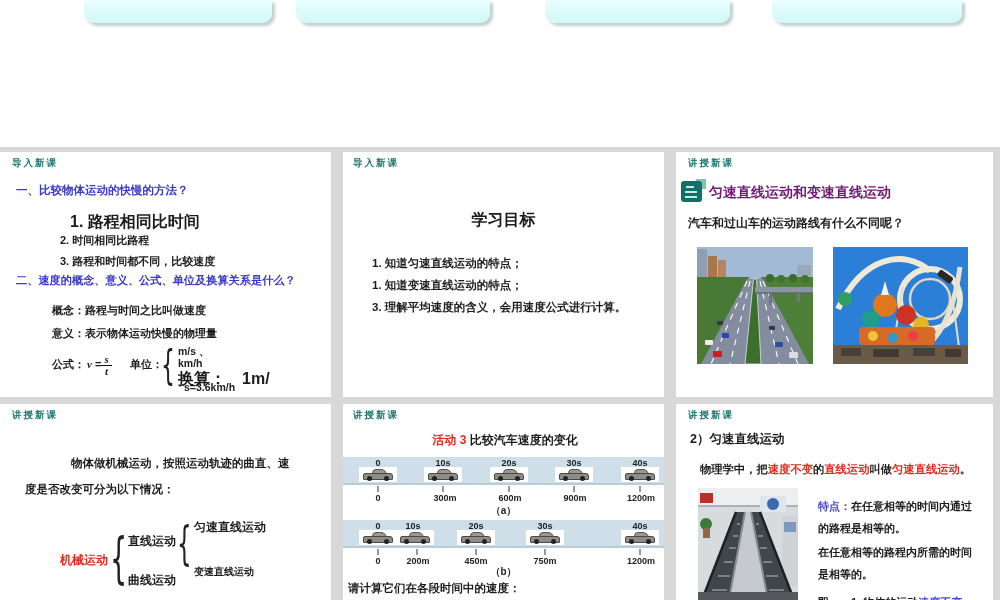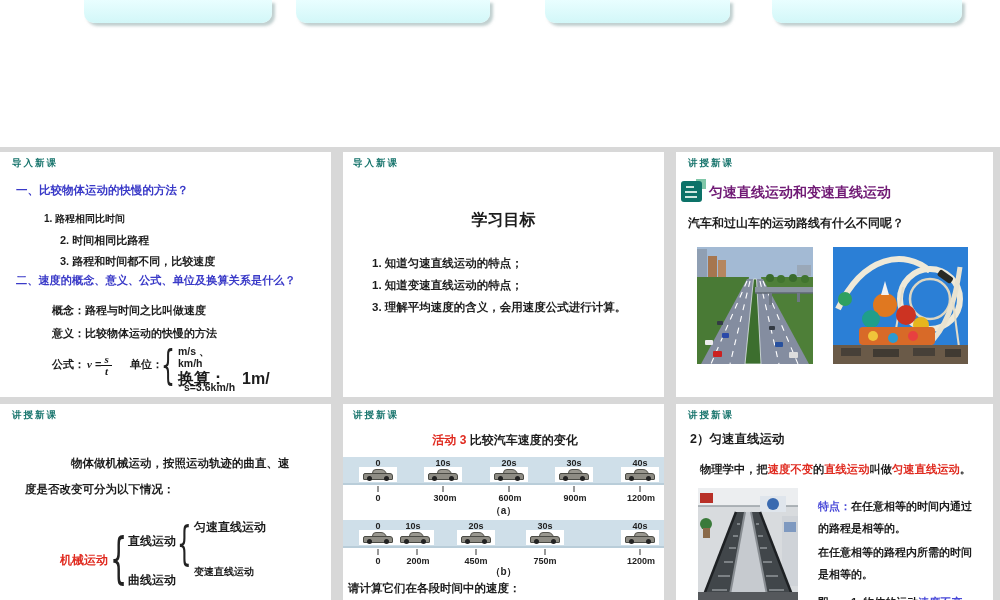--- a/index.html
+++ b/index.html
@@ -37,26 +37,26 @@
 <div class="panel" style="left:0;top:0;width:1000px;height:147px">
   <div class="cyanbox" style="left:84px;width:188px"></div>
   <div class="cyanbox" style="left:296px;width:194px"></div>
   <div class="cyanbox" style="left:545px;width:185px"></div>
   <div class="cyanbox" style="left:772px;width:190px"></div>
 </div>
 
 <div class="panel" style="left:0;top:152px;width:331px;height:245px">
   <div class="hdr">导入新课</div>
   <div class="t blue" style="left:16px;top:31px;font-size:11.5px">一、比较物体运动的快慢的方法？</div>
-  <div class="t" style="left:44px;top:60px;font-size:10px">1. 路程相同比时间</div>
+  <div class="t" style="left:70px;top:60px;font-size:16px">1. 路程相同比时间</div>
   <div class="t" style="left:60px;top:81px;font-size:11px">2. 时间相同比路程</div>
   <div class="t" style="left:60px;top:102px;font-size:11px">3. 路程和时间都不同，比较速度</div>
   <div class="t blue" style="left:16px;top:121px;font-size:11.2px">二、速度的概念、意义、公式、单位及换算关系是什么？</div>
   <div class="t" style="left:52px;top:151px;font-size:11px">概念：路程与时间之比叫做速度</div>
-  <div class="t" style="left:52px;top:174px;font-size:11px">意义：比较物体运动的快慢的方法</div>
+  <div class="t" style="left:52px;top:174px;font-size:11px">意义：表示物体运动快慢的物理量</div>
   <div class="t" style="left:52px;top:205px;font-size:11px">公式：</div>
   <div class="t" style="left:87px;top:202px;font-size:11px">
     <span style="font-family:'Liberation Serif','DejaVu Serif',serif;font-style:italic">v</span>
     <span>=</span><span class="frac"><span class="num">s</span><span class="den">t</span></span>
   </div>
   <div class="t" style="left:130px;top:205px;font-size:11px">单位：</div>
   <div class="brace" style="left:161px;top:190px;font-size:40px;transform:scaleX(.55) scaleY(1.0)">{</div>
   <div class="t" style="left:178px;top:193px;font-size:10.5px">m/s 、</div>
   <div class="t" style="left:178px;top:205px;font-size:10.5px">km/h</div>
   <div class="t" style="left:178px;top:217px;font-size:16px">换算：　1m/</div>

